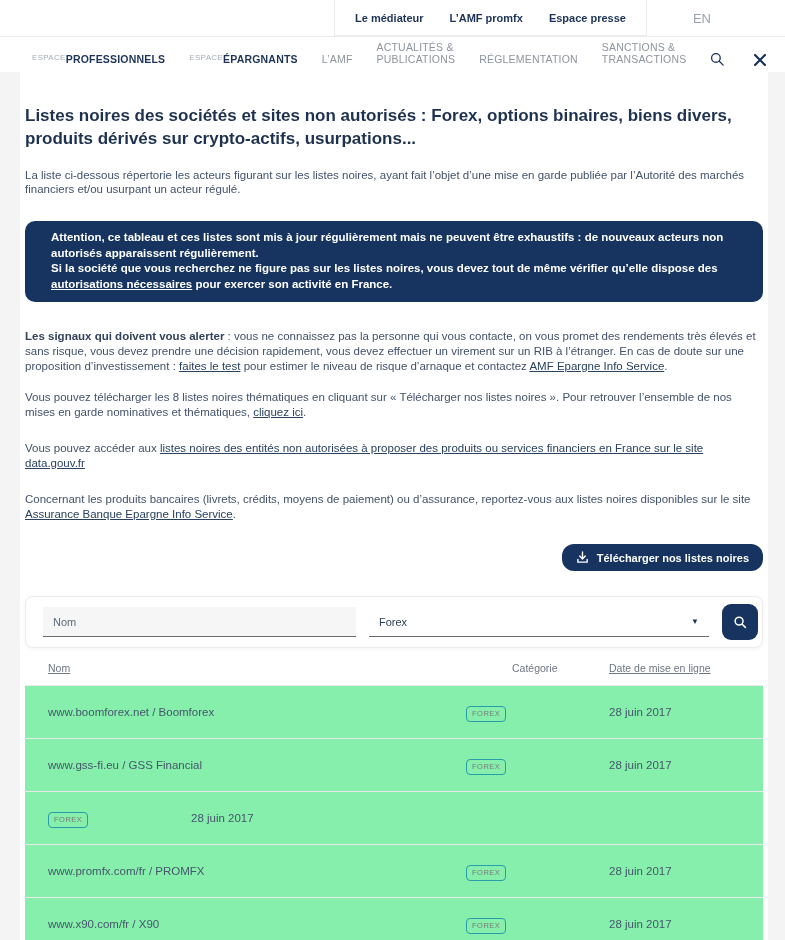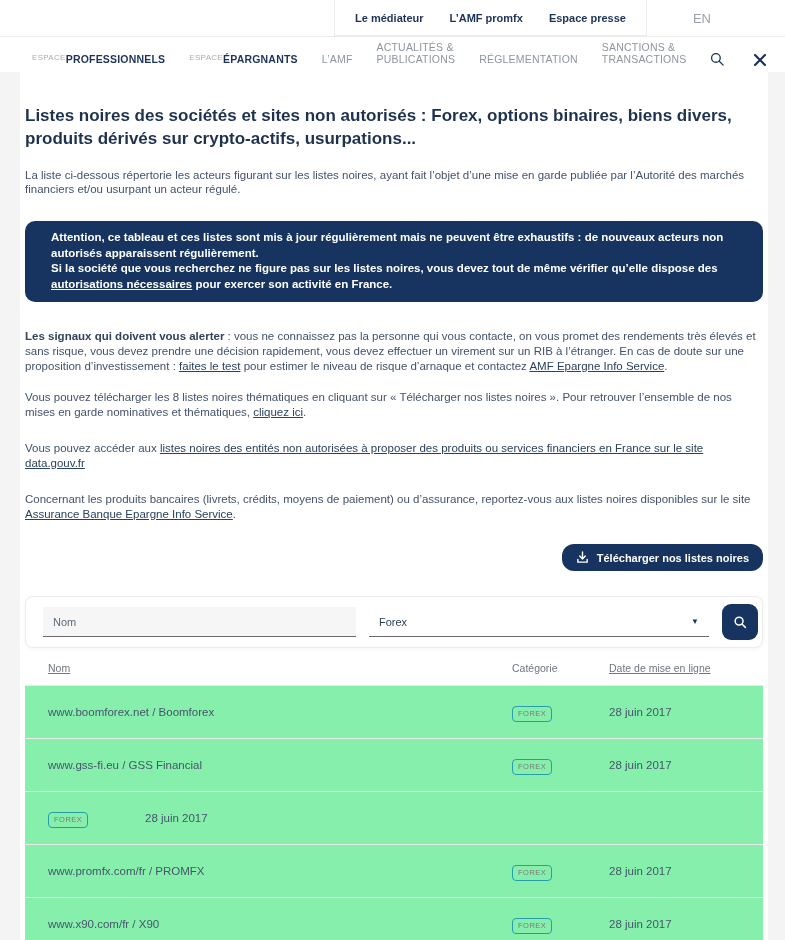--- a/index.html
+++ b/index.html
@@ -79,21 +79,21 @@
   .th { font-size:10.5px; color:#6e7680; }
   .th-name { flex:1; text-decoration:underline; cursor:pointer; }
   .th-cat { width:97px; }
   .th-date { width:131px; text-decoration:underline; cursor:pointer; }
   .row { display:flex; align-items:center; height:53px; padding:0 23px; border-top:1px solid #e9e9e9;
     background:#86efac; cursor:pointer; }
   .cell-name { flex:1; font-size:11.5px; color:#45566b; }
   .cell-cat { width:97px; }
   .badge { display:inline-block; border:1px solid #2a9daa; border-radius:4px; padding:2.5px 5px;
     font-size:7.5px; color:#7a7a7a; letter-spacing:.5px; }
-  .cell-date { width:131px; font-size:11.5px; color:#45566b; }
+  .cell-date { width:131px; font-size:11.5px; color:#45566b;margin-left:46px; }
 </style>
 </head>
 <body>
 
 <main class="column">
   <div class="inner">
 
     <h1 class="page-title">Listes noires des sociétés et sites non autorisés : Forex, options binaires, biens divers, produits dérivés sur crypto-actifs, usurpations...</h1>
 
     <p class="intro">La liste ci-dessous répertorie les acteurs figurant sur les listes noires, ayant fait l’objet d’une mise en garde publiée par l’Autorité des marchés financiers et/ou usurpant un acteur régulé.</p>

